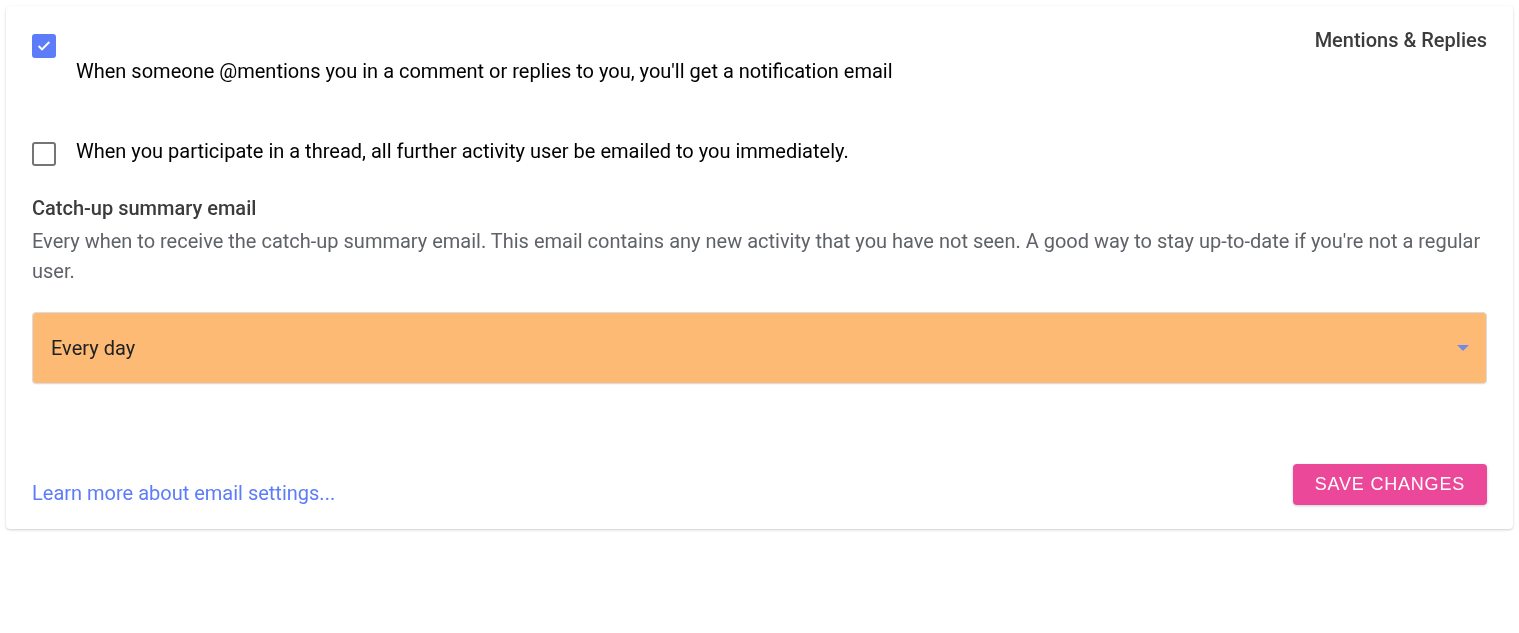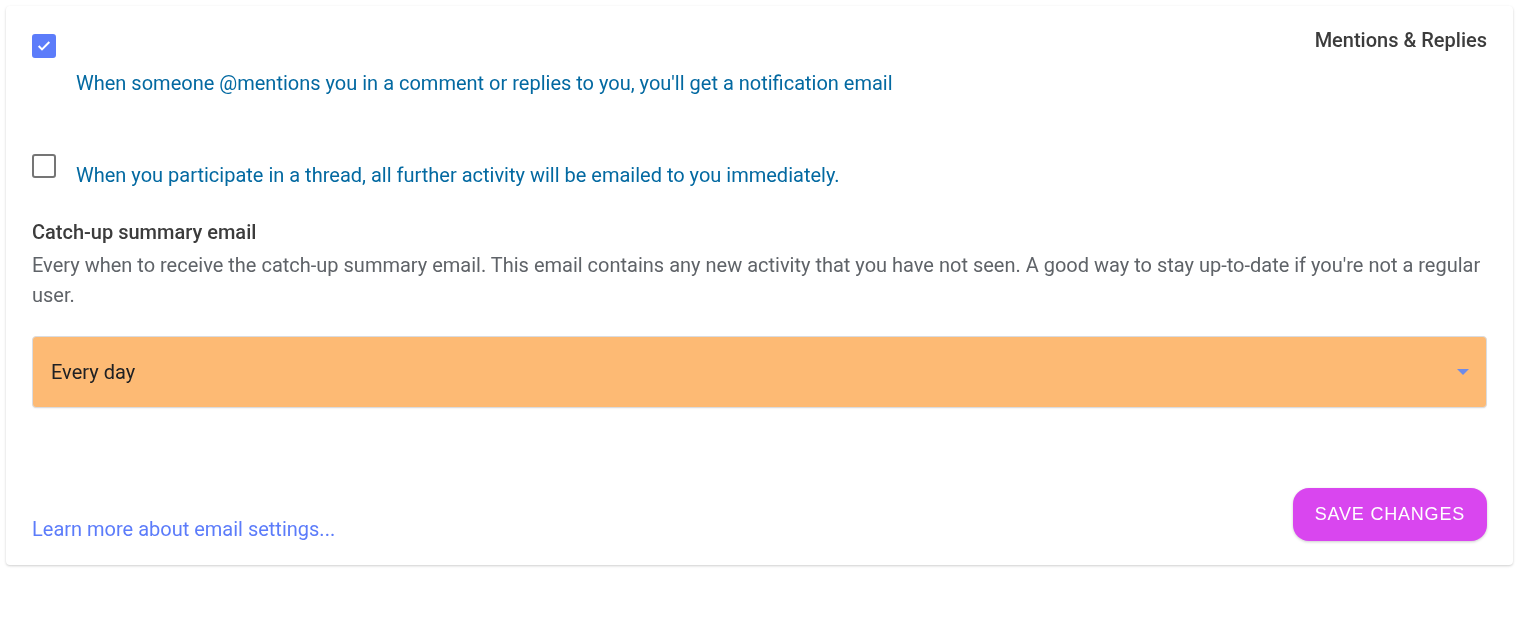--- a/index.html
+++ b/index.html
@@ -61,23 +61,23 @@
     }
     .option-title {
       font-size: 20px;
       font-weight: 500;
       color: #3c3c3c;
       line-height: 1.4;
       text-align: right;
     }
     .option-desc {
       font-size: 20px;
-      color: #0369a1;
+      color: #000000;
       line-height: 1.5;
-      margin-top: 14px;
+      margin-top: 2px;
     }
     .section-title {
       font-size: 20px;
       font-weight: 500;
       color: #3c3c3c;
       margin-bottom: 6px;
     }
     .section-desc {
       font-size: 20px;
       color: #5f6368;
@@ -120,25 +120,25 @@
       align-items: flex-end;
       justify-content: space-between;
     }
     .learn-link {
       font-size: 20px;
       color: #5c7cfa;
       text-decoration: none;
       cursor: pointer;
     }
     .save-btn {
-      background: #d946ef;
+      background: #ec4899;
       color: #fff;
       border: none;
-      border-radius: 16px;
-      padding: 16px 22px;
+      border-radius: 4px;
+      padding: 10px 22px;
       font-size: 18px;
       font-weight: 500;
       letter-spacing: 0.8px;
       cursor: pointer;
       box-shadow: 0 1px 3px rgba(0,0,0,0.2);
     }
   </style>
 </head>
 <body>
 
@@ -152,21 +152,21 @@
     </div>
     <div class="option-text">
       <div class="option-title">Mentions &amp; Replies</div>
       <div class="option-desc">When someone @mentions you in a comment or replies to you, you'll get a notification email</div>
     </div>
   </div>
 
   <div class="option-row">
     <div class="checkbox unchecked"></div>
     <div class="option-text">
-      <div class="option-desc">When you participate in a thread, all further activity will be emailed to you immediately.</div>
+      <div class="option-desc">When you participate in a thread, all further activity user be emailed to you immediately.</div>
     </div>
   </div>
 
   <div class="section-title">Catch-up summary email</div>
   <div class="section-desc">Every when to receive the catch-up summary email. This email contains any new activity that you have not seen. A good way to stay up-to-date if you're not a regular user.</div>
 
   <div class="select-wrap">
     <div class="select">
       <span>Every day</span>
     </div>

